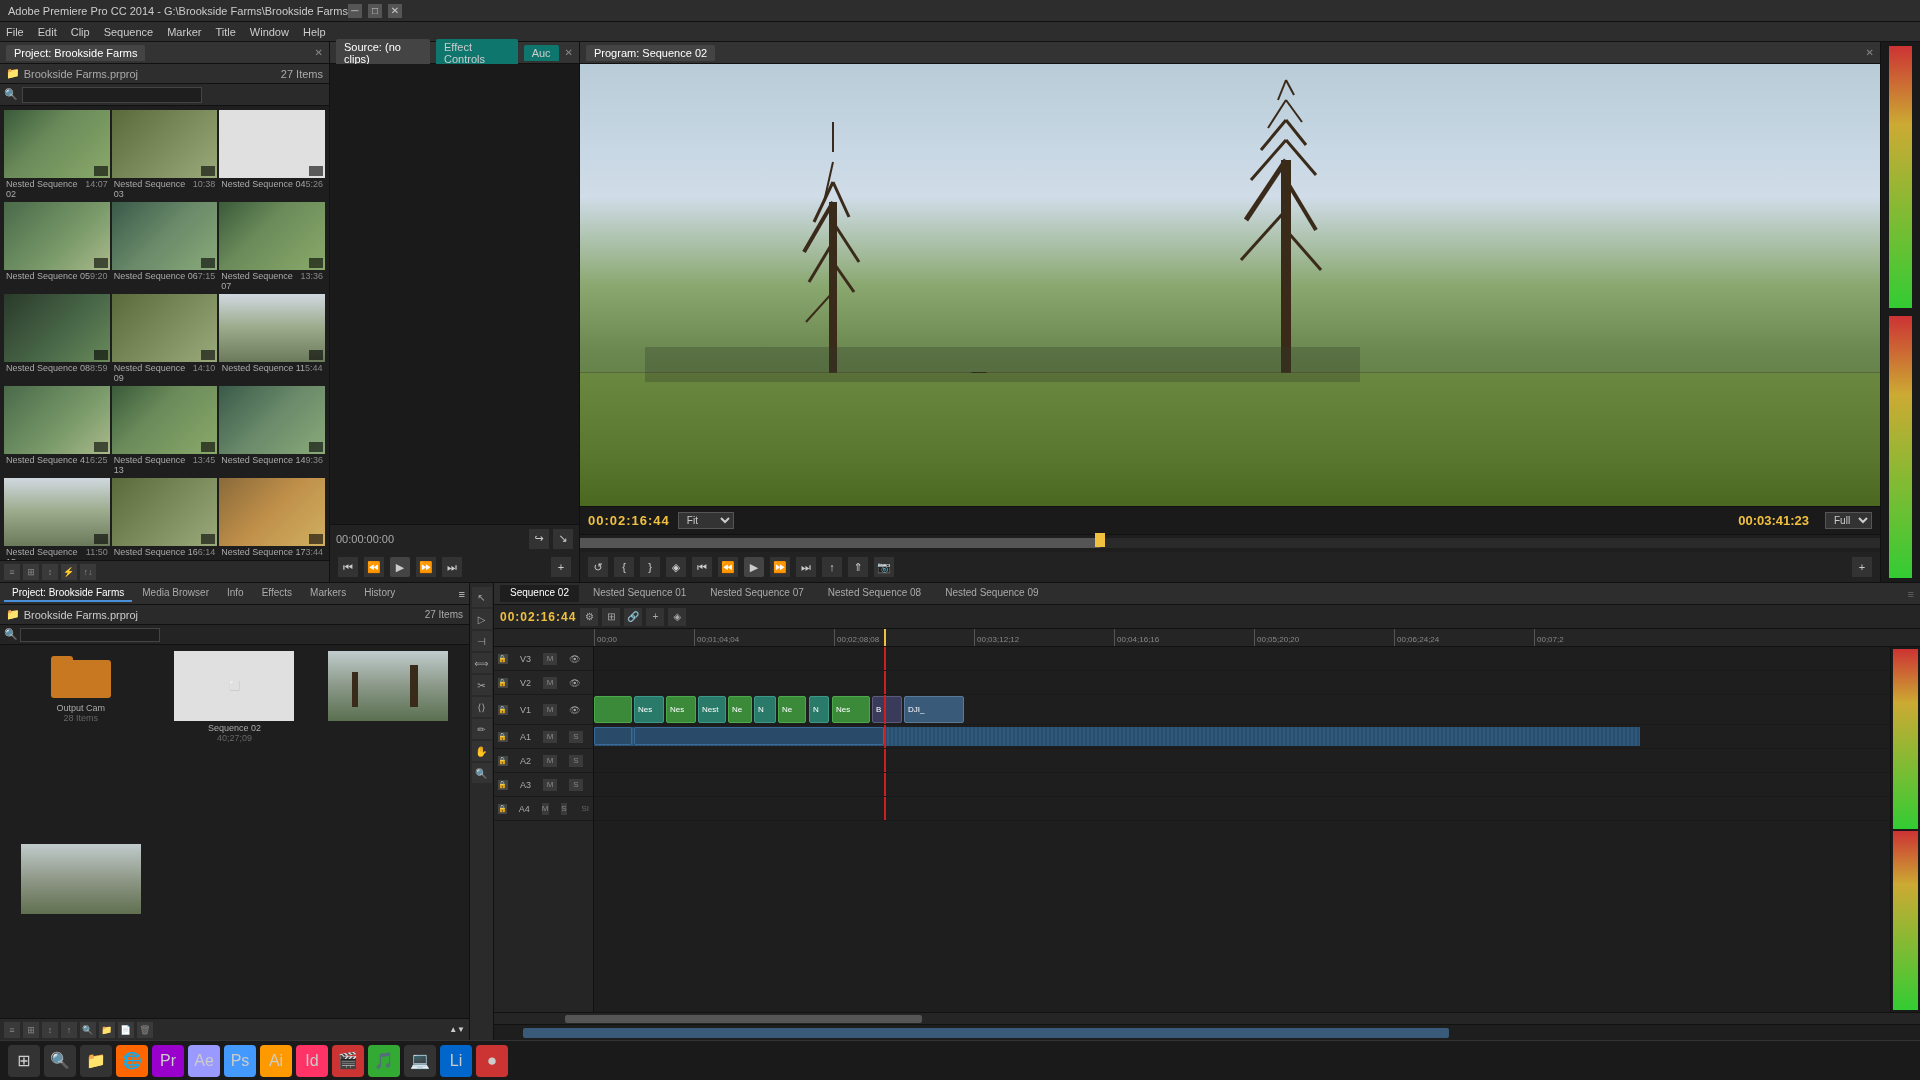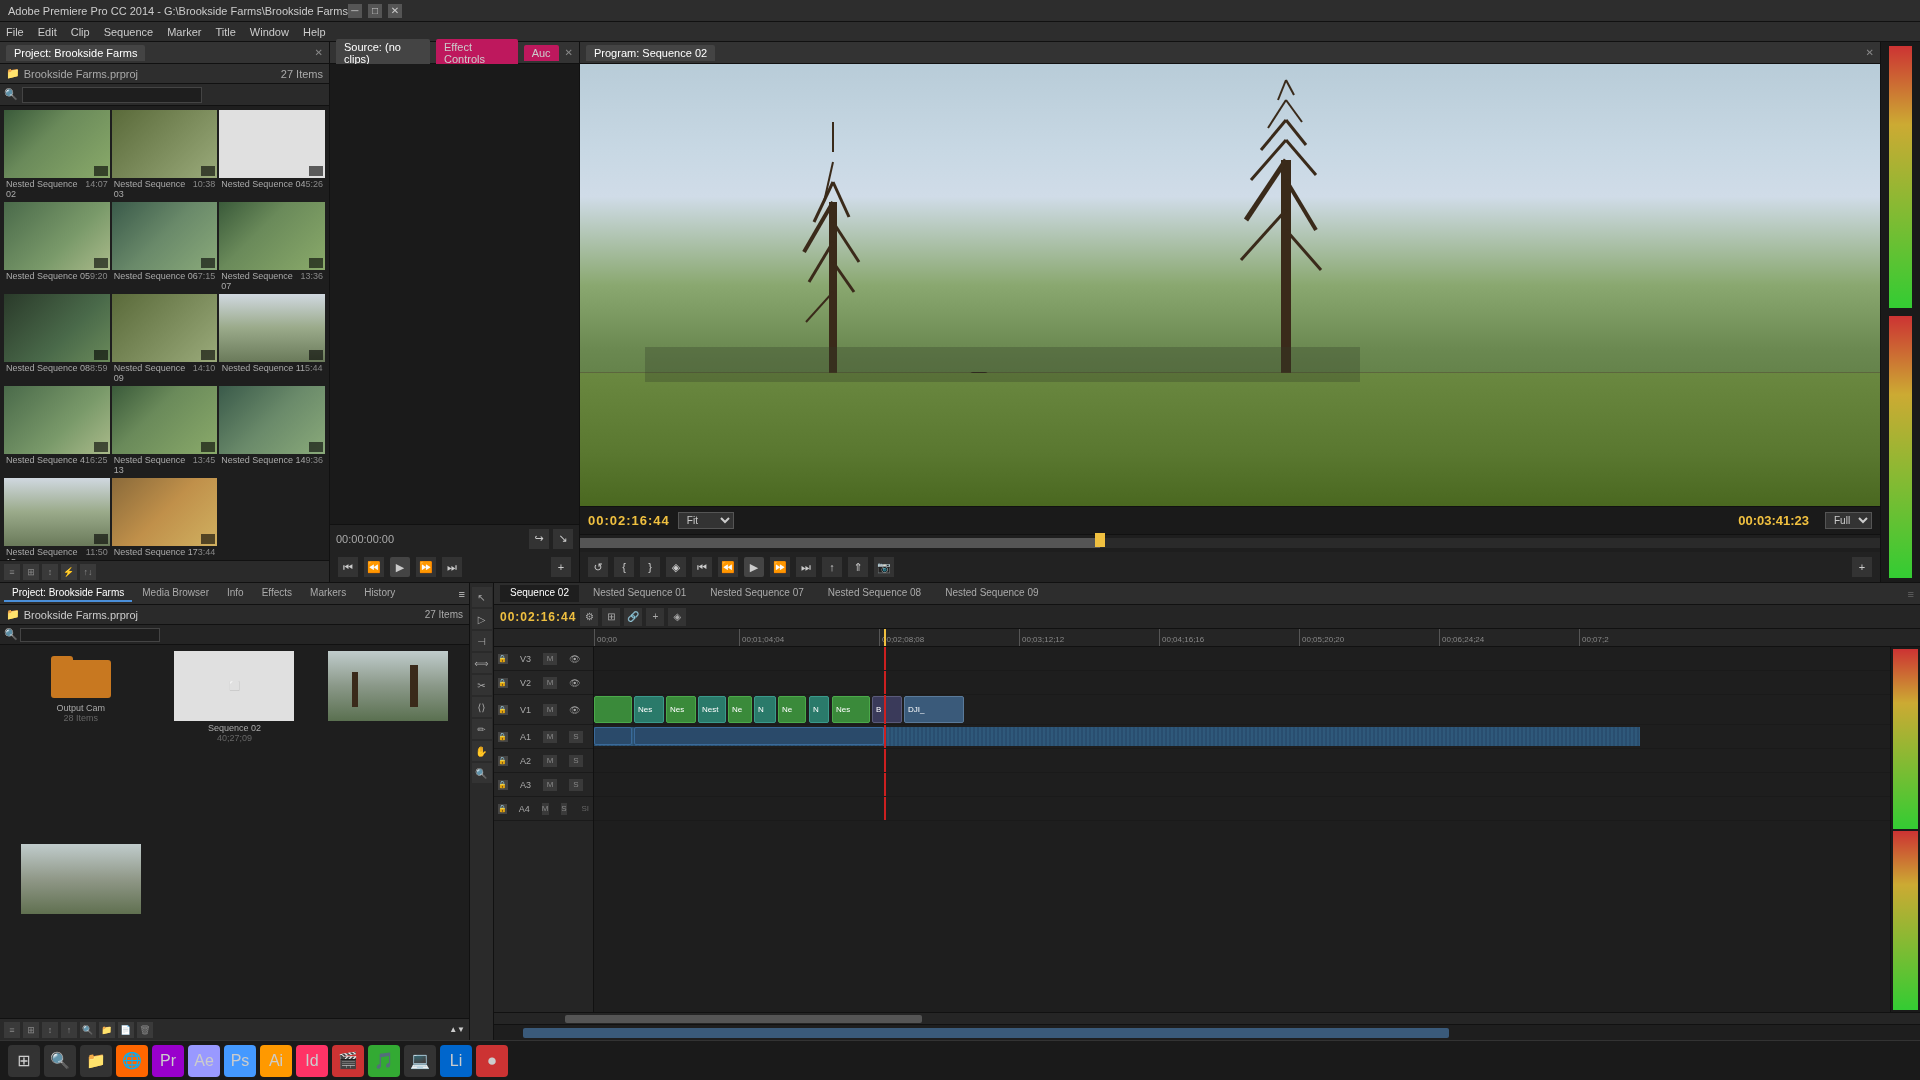--- a/index.html
+++ b/index.html
@@ -71,21 +71,21 @@
       height: 22px;
       display: flex;
       align-items: center;
       padding: 0 6px;
       border-bottom: 1px solid #111;
       font-size: 11px;
       color: #aaa;
       gap: 6px;
     }
     .panel-tab {
-      background: #be185d;
+      background: #0f766e;
       padding: 2px 8px;
       border-radius: 2px 2px 0 0;
       font-size: 11px;
       color: #ccc;
       cursor: pointer;
     }
     .panel-tab.active { background: #444; color: #fff; }
     .panel-close { margin-left: auto; cursor: pointer; color: #888; font-size: 10px; }
 
     .project-title-bar {
@@ -873,20 +873,29 @@
           </div>
         </div>
 
         <div class="thumb-item">
           <div class="thumb-img thumb-aerial-3">
             <div class="thumb-overlay"></div>
           </div>
           <div class="thumb-label">
             <span>Nested Sequence 15</span>
             <span class="thumb-duration">11:50</span>
+          </div>
+        </div>
+        <div class="thumb-item">
+          <div class="thumb-img thumb-aerial-2">
+            <div class="thumb-overlay"></div>
+          </div>
+          <div class="thumb-label">
+            <span>Nested Sequence 16</span>
+            <span class="thumb-duration">6:14</span>
           </div>
         </div>
         <div class="thumb-item">
           <div class="thumb-img thumb-sunset">
             <div class="thumb-overlay"></div>
           </div>
           <div class="thumb-label">
             <span>Nested Sequence 17</span>
             <span class="thumb-duration">3:44</span>
           </div>
@@ -1141,21 +1150,21 @@
         <button class="tool-btn">🔗</button>
         <button class="tool-btn">+</button>
         <button class="tool-btn">◈</button>
       </div>
 
       <div class="timeline-ruler" style="position:relative;">
         <div style="display:flex;height:100%;padding-left:100px;">
           <div class="ruler-mark" style="width:100px;">
               <span>00;00</span>
             </div>
-          <div class="ruler-mark" style="width:140px;margin-left:45px;">
+          <div class="ruler-mark" style="width:140px;">
               <span>00;01;04;04</span>
             </div>
           <div class="ruler-mark" style="width:140px;">
               <span>00;02;08;08</span>
             </div>
           <div class="ruler-mark" style="width:140px;">
               <span>00;03;12;12</span>
             </div>
           <div class="ruler-mark" style="width:140px;">
               <span>00;04;16;16</span>

